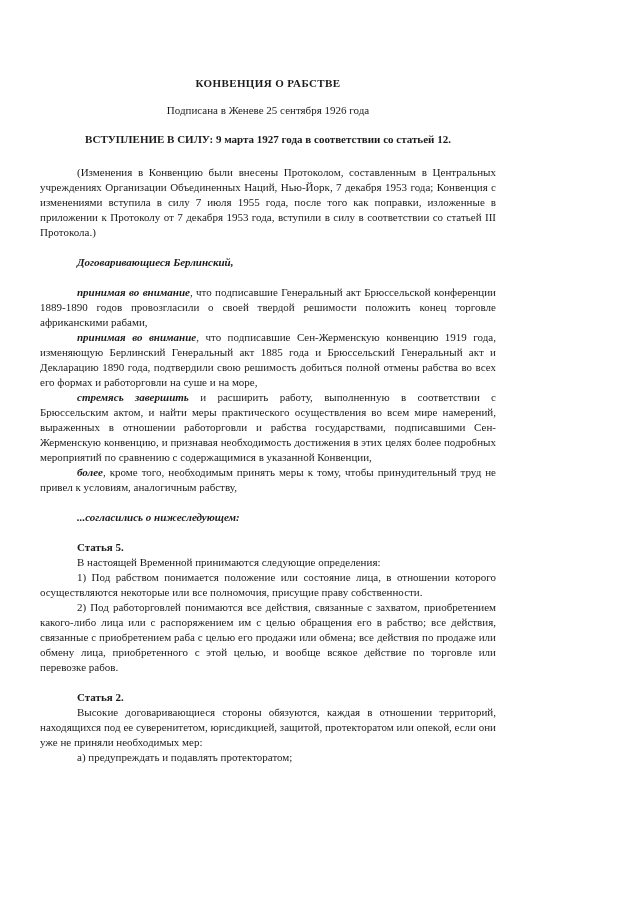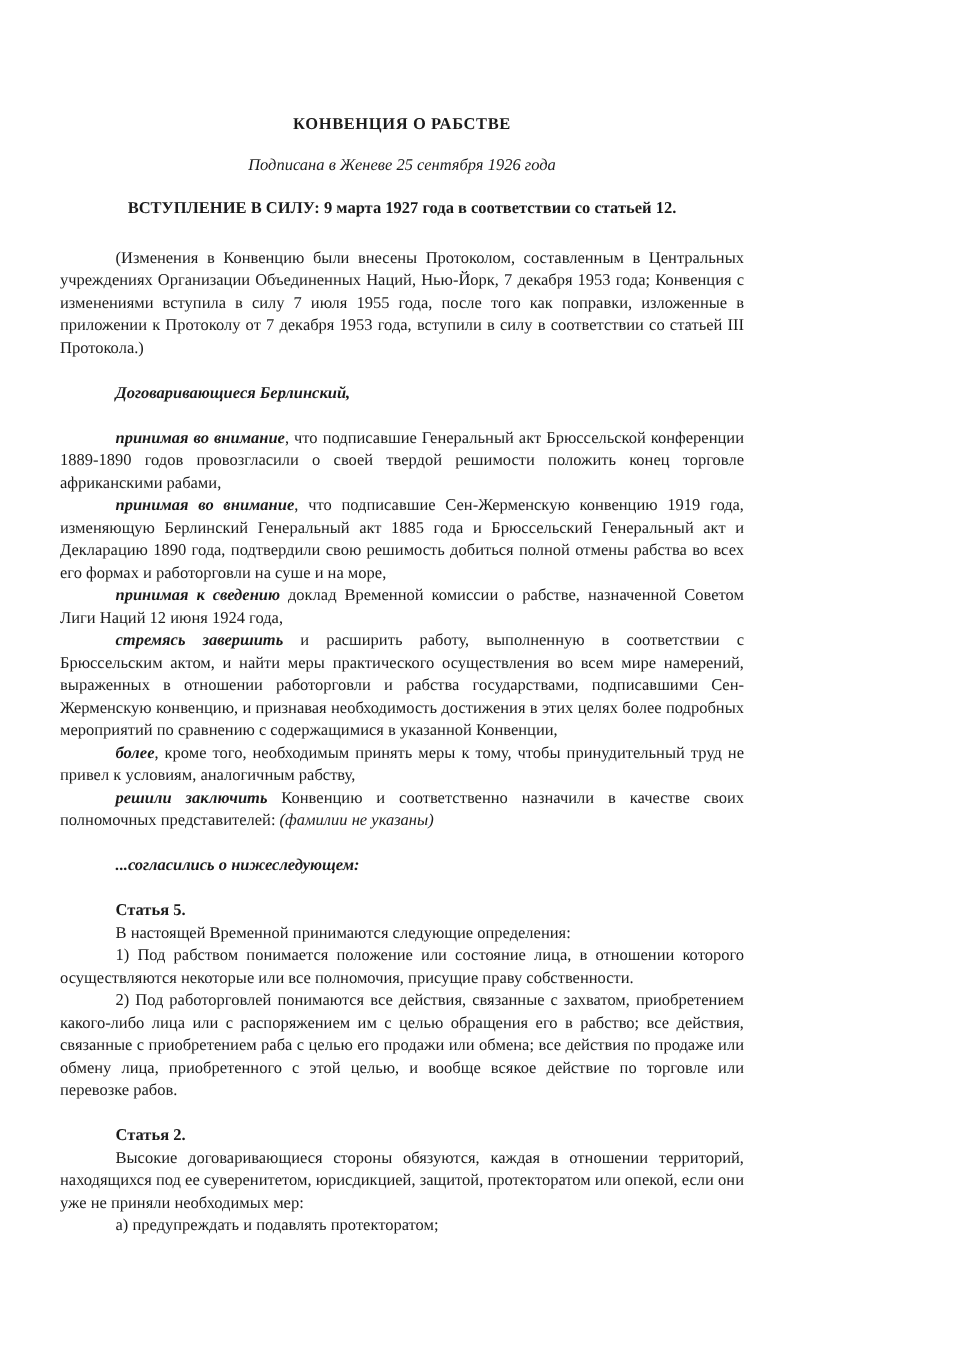--- a/index.html
+++ b/index.html
@@ -33,21 +33,20 @@
     text-indent: 0 !important;
   }
   .doc-title {
     font-size: 13px;
     font-weight: bold;
     letter-spacing: 0.4px;
     margin-bottom: 12px !important;
   }
   .doc-subtitle {
     font-size: 11.5px;
-    font-style: italic;
     margin-bottom: 14px !important;
   }
   .doc-eif {
     font-size: 11.5px;
     font-weight: bold;
     margin-bottom: 18px !important;
   }
   .gap-above { margin-top: 15px !important; }
   .bi { font-weight: bold; font-style: italic; }
   .it { font-style: italic; }
@@ -65,27 +64,25 @@
   <p class="centered doc-eif">ВСТУПЛЕНИЕ В СИЛУ: 9 марта 1927 года в соответствии со статьей 12.</p>
 
   <p>(Изменения в Конвенцию были внесены Протоколом, составленным в Центральных учреждениях Организации Объединенных Наций, Нью-Йорк, 7 декабря 1953 года; Конвенция с изменениями вступила в силу 7 июля 1955 года, после того как поправки, изложенные в приложении к Протоколу от 7 декабря 1953 года, вступили в силу в соответствии со статьей III Протокола.)</p>
 
   <p class="gap-above"><span class="bi">Договаривающиеся Берлинский,</span></p>
 
   <p class="gap-above"><span class="bi">принимая во внимание</span><span>, что подписавшие Генеральный акт Брюссельской конференции 1889-1890 годов провозгласили о своей твердой решимости положить конец торговле африканскими рабами,</span></p>
 
   <p><span class="bi">принимая во внимание</span><span>, что подписавшие Сен-Жерменскую конвенцию 1919 года, изменяющую Берлинский Генеральный акт 1885 года и Брюссельский Генеральный акт и Декларацию 1890 года, подтвердили свою решимость добиться полной отмены рабства во всех его формах и работорговли на суше и на море,</span></p>
 
-  <p><span class="bi">принимая к сведению</span><span> доклад Временной комиссии о рабстве, назначенной Советом Лиги Наций 12 июня 1924 года,</span></p>
 
   <p><span class="bi">стремясь завершить</span><span> и расширить работу, выполненную в соответствии с Брюссельским актом, и найти меры практического осуществления во всем мире намерений, выраженных в отношении работорговли и рабства государствами, подписавшими Сен-Жерменскую конвенцию, и признавая необходимость достижения в этих целях более подробных мероприятий по сравнению с содержащимися в указанной Конвенции,</span></p>
 
   <p><span class="bi">более</span><span>, кроме того, необходимым принять меры к тому, чтобы принудительный труд не привел к условиям, аналогичным рабству,</span></p>
 
-  <p><span class="bi">решили заключить</span><span> Конвенцию и соответственно назначили в качестве своих полномочных представителей: </span><span class="it">(фамилии не указаны)</span></p>
 
   <p class="gap-above"><span class="bi">...согласились о нижеследующем:</span></p>
 
   <p class="gap-above"><span class="bold">Статья 5.</span></p>
 
   <p>В настоящей Временной принимаются следующие определения:</p>
 
   <p>1) Под рабством понимается положение или состояние лица, в отношении которого осуществляются некоторые или все полномочия, присущие праву собственности.</p>
 
   <p>2) Под работорговлей понимаются все действия, связанные с захватом, приобретением какого-либо лица или с распоряжением им с целью обращения его в рабство; все действия, связанные с приобретением раба с целью его продажи или обмена; все действия по продаже или обмену лица, приобретенного с этой целью, и вообще всякое действие по торговле или перевозке рабов.</p>

